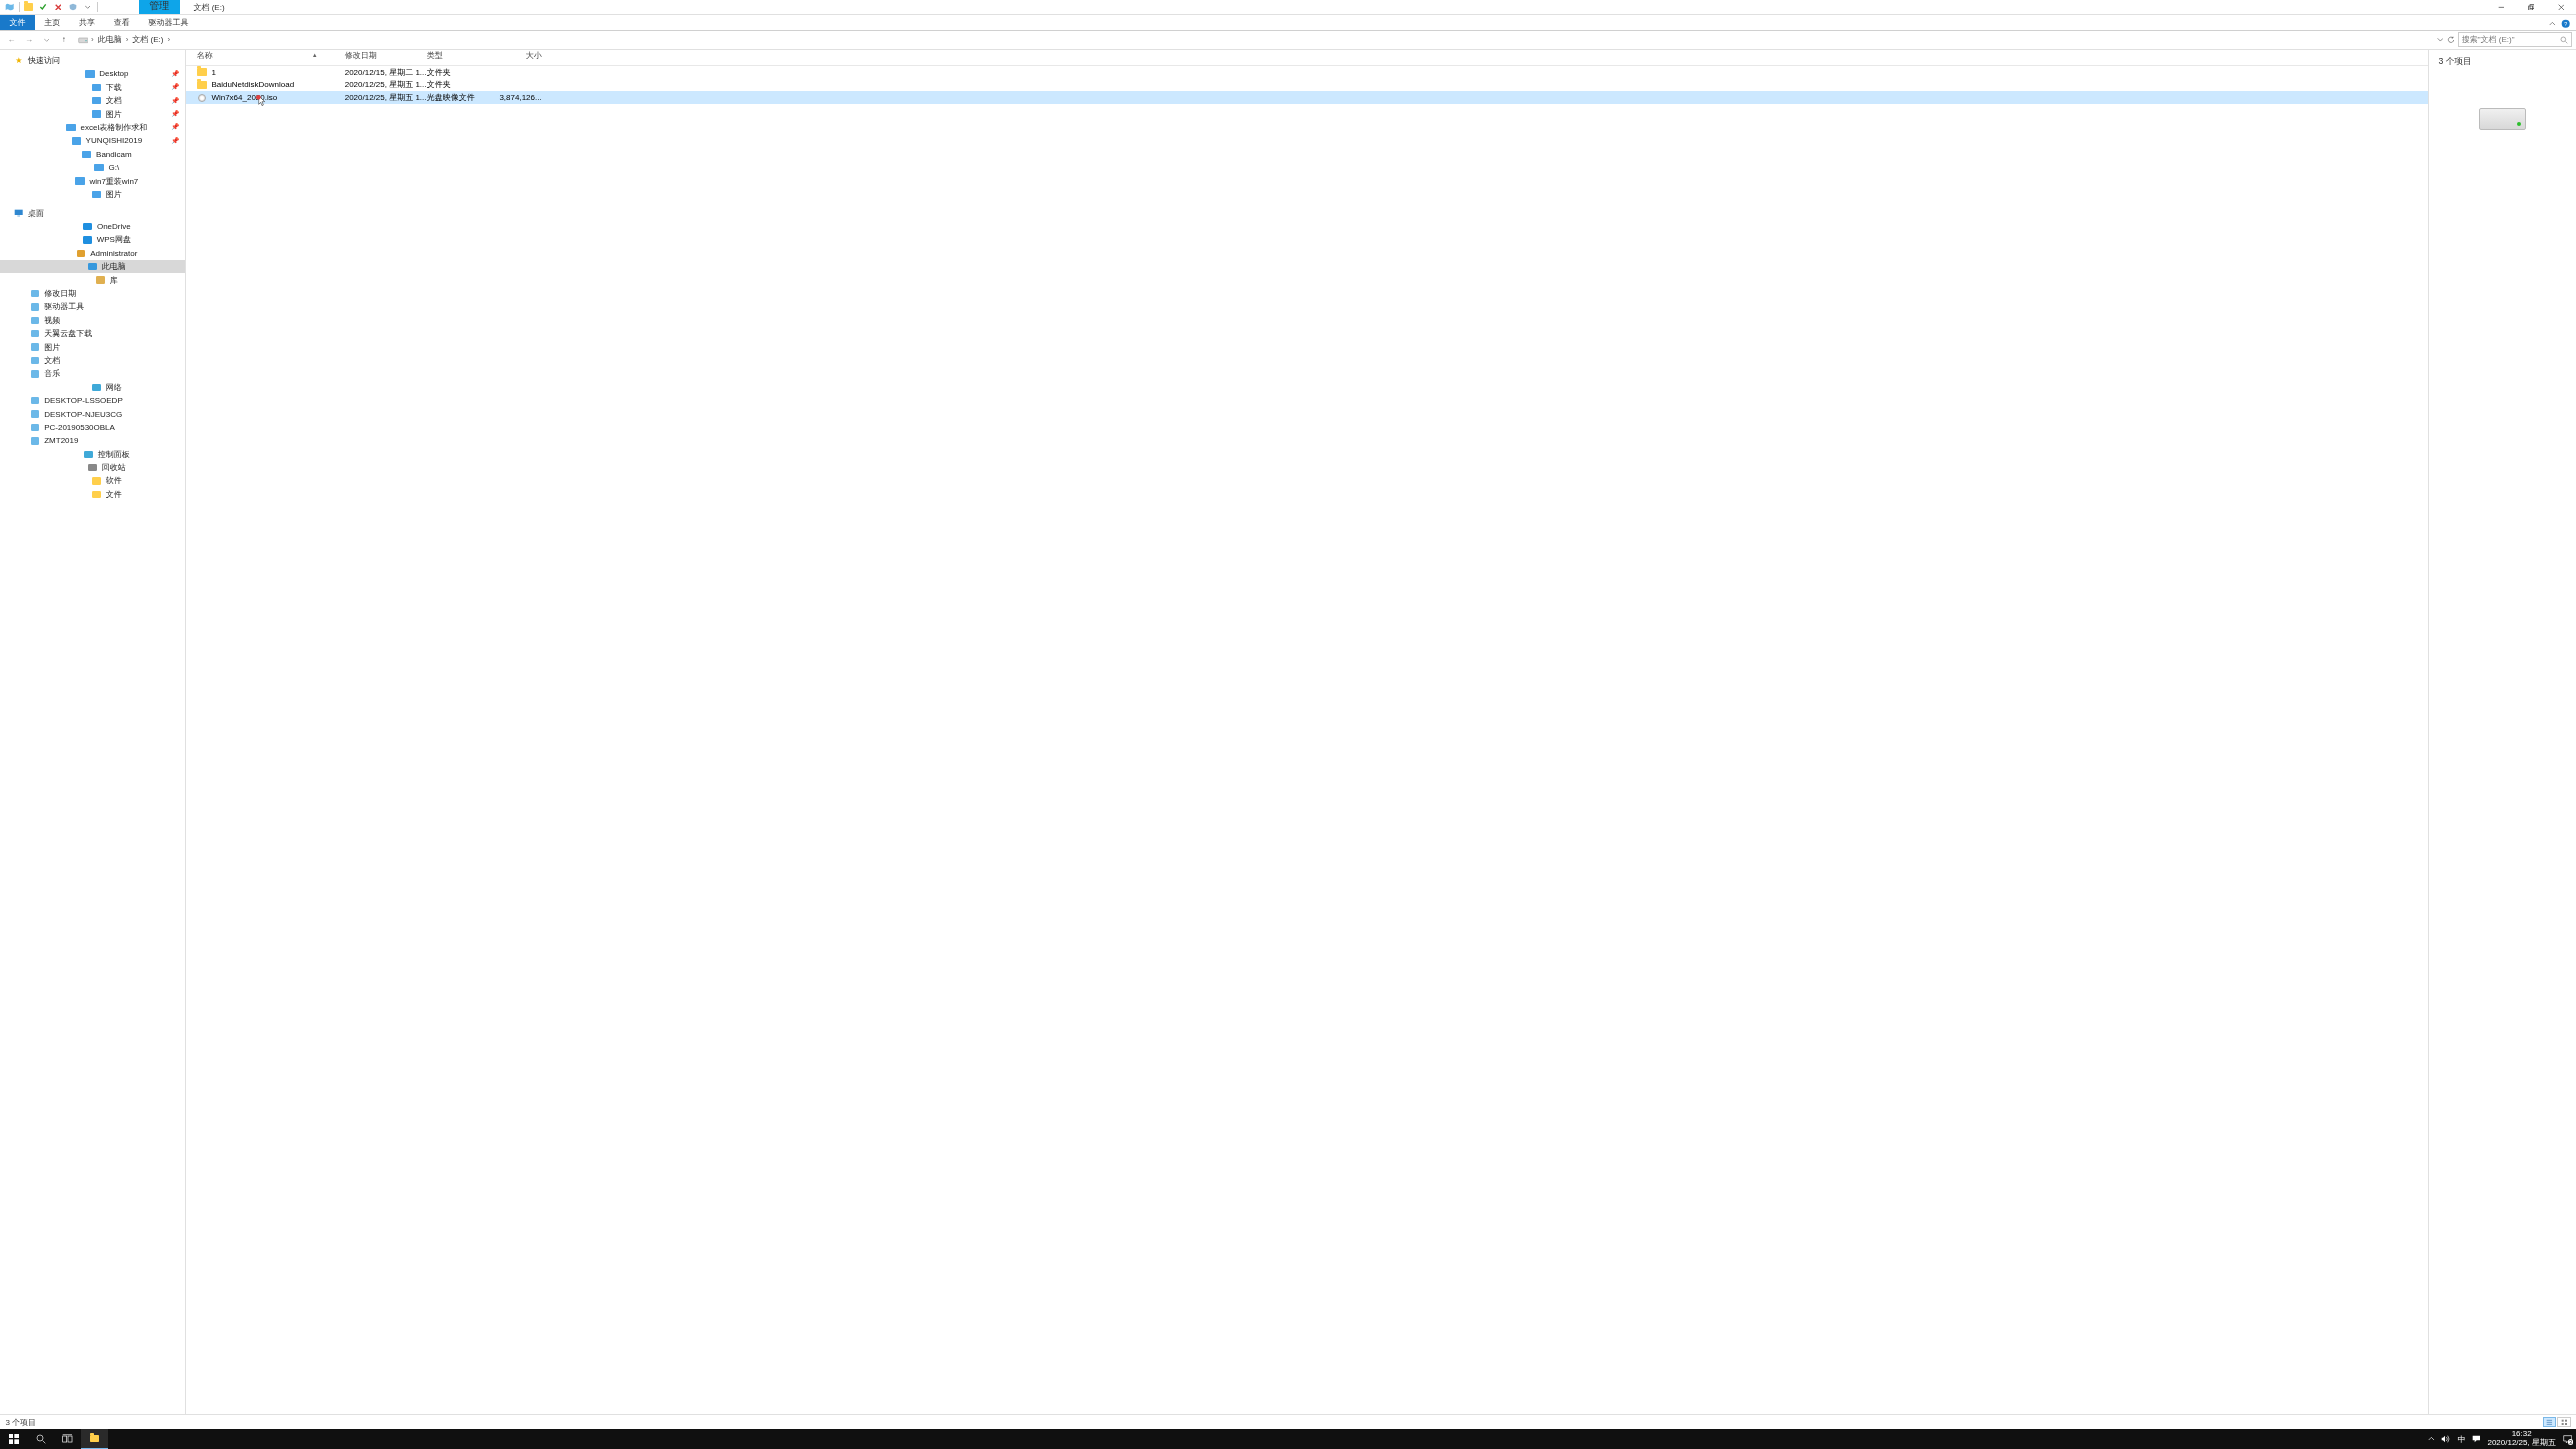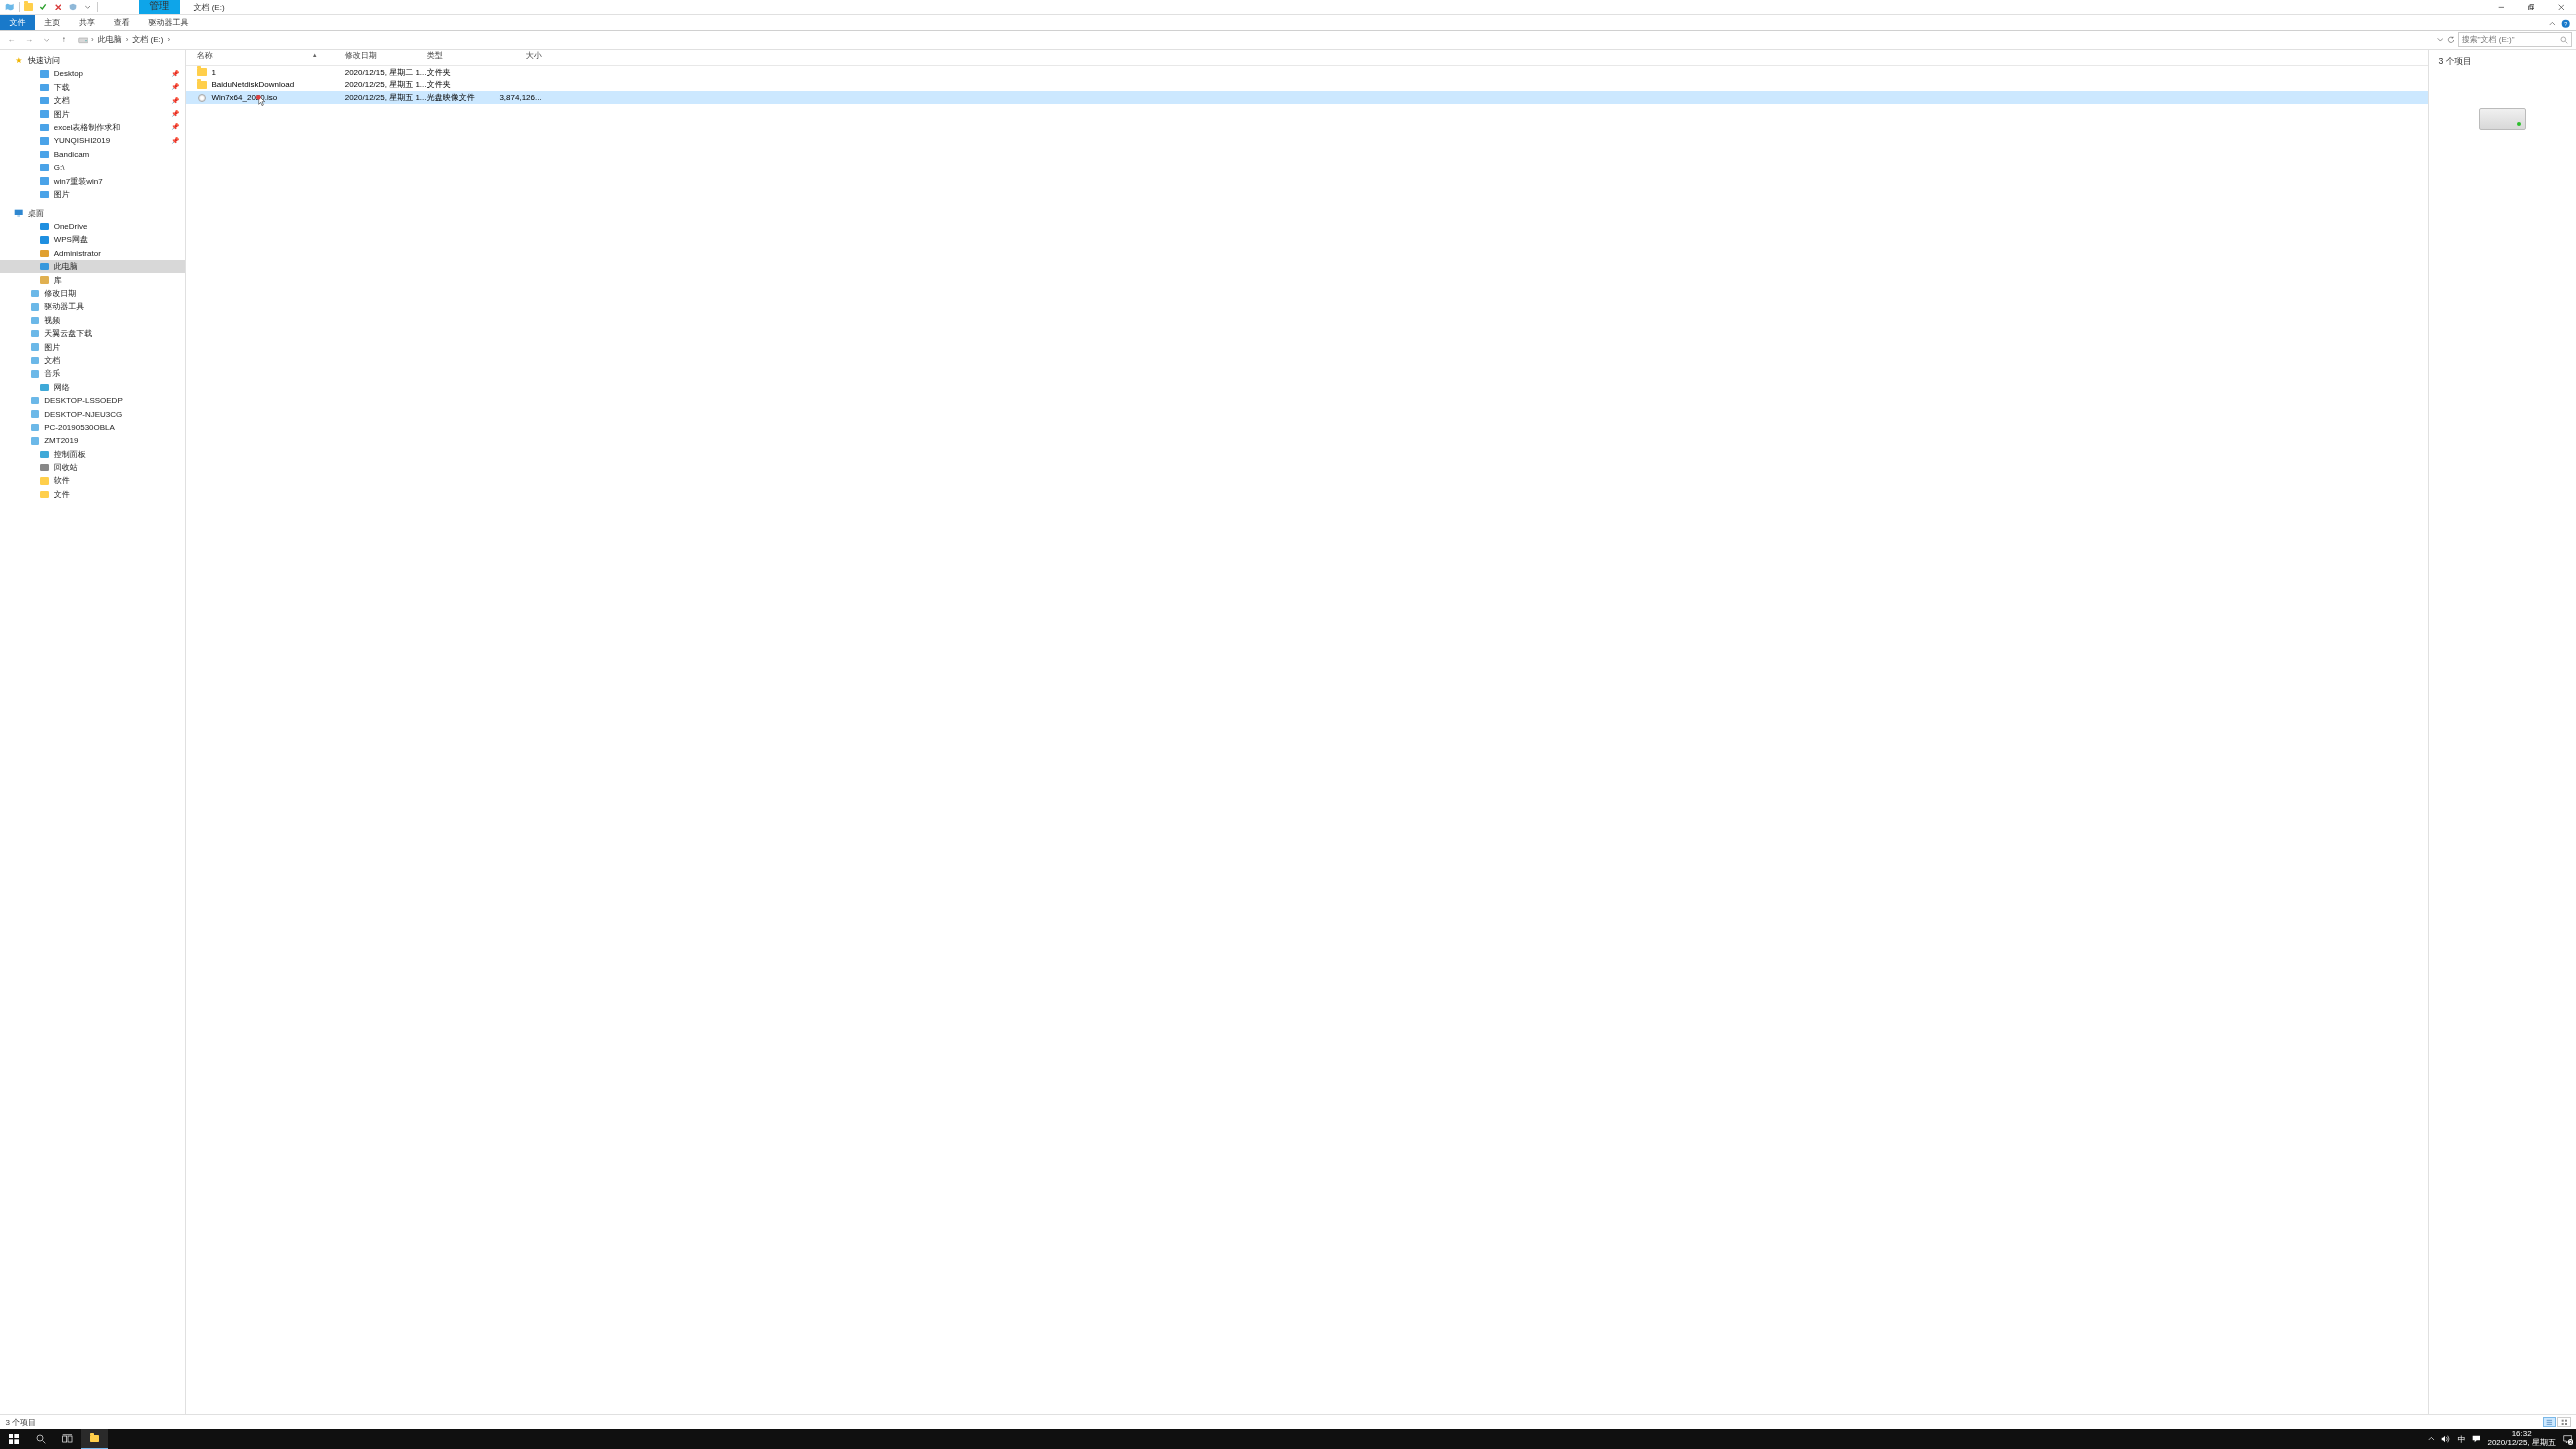--- a/index.html
+++ b/index.html
@@ -26,21 +26,21 @@
 .breadcrumb { flex: 1; height: 14.8px; display: flex; align-items: center; padding: 0 2.7px; border: 0.7px solid transparent; }
 .crumb { padding: 0 1.3px; color: #333; font-size: 8px; }
 .crumb-sep { padding: 0 2.7px; color: #666; }
 .addr-icons { display: flex; align-items: center; gap: 4px; color: #555; }
 .search { width: 114px; height: 14.8px; border: 0.7px solid #ccc; display: flex; align-items: center; padding: 0 2.7px; color: #888; gap: 2.7px; }
 .search input { border: 0; outline: 0; width: 100%; font-size: 8px; color: #888; }
 
 .body { flex: 1; display: flex; min-height: 0; }
 .tree { width: 186px; border-right: 0.7px solid #e0e0e0; overflow-y: auto; padding-top: 4px; }
 .tree-item { display: flex; align-items: center; height: 13.4px; padding-left: 13.4px; gap: 4px; color: #222; position: relative; }
-.tree-item.lvl1 { padding-left: 39px; }
+.tree-item.lvl1 { padding-left: 28px; justify-content: center; }
 .tree-item.lvl2 { padding-left: 29.5px; }
 .tree-item.selected { background: #d8d8d8; }
 .tree-item .pin { position: absolute; right: 5.4px; color: #999; font-size: 6.7px; }
 .tree-item .ico { width: 10.7px; height: 10.7px; display: flex; align-items: center; justify-content: center; }
 .tree-gap { height: 5.4px; }
 .folder-ico { width:9.4px; height:7.4px; background:#ffcf4b; border-radius:0.7px; position:relative; }
 .folder-ico::before { content:""; position:absolute; top:-2px; left:0; width:4px; height:2px; background:#ffcf4b; border-radius:0.7px 0.7px 0 0; }
 .star-ico { color:#f0b400; }
 
 .filelist { flex: 1; display: flex; flex-direction: column; }

